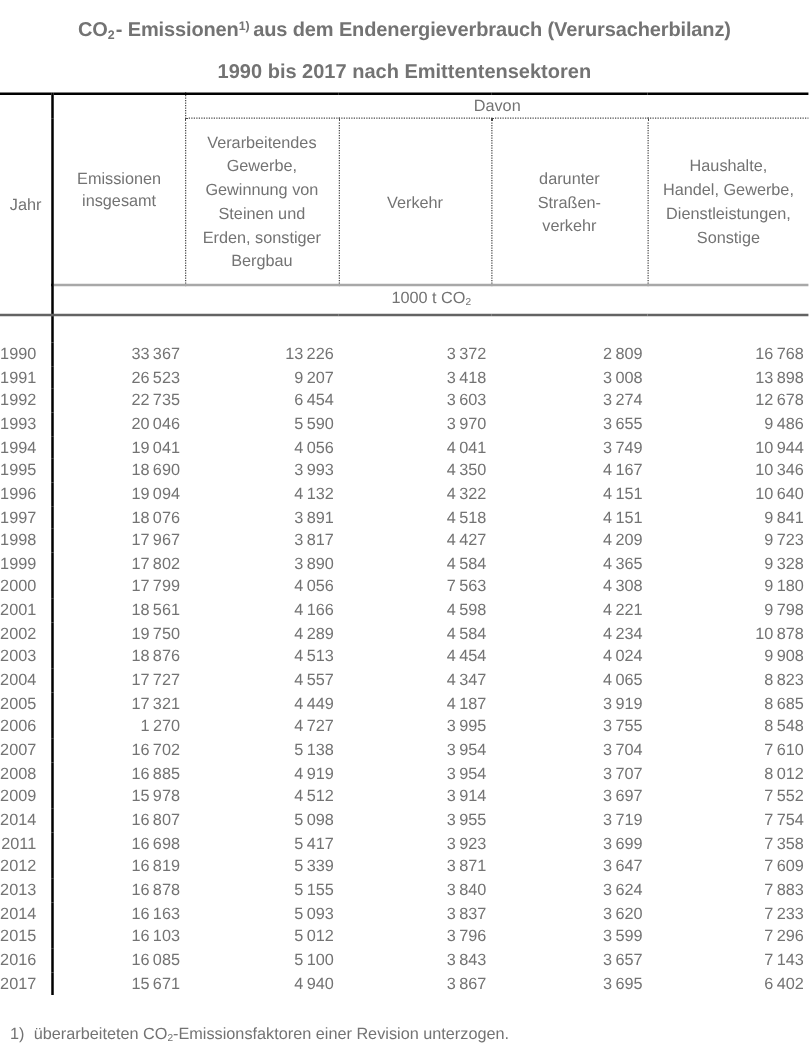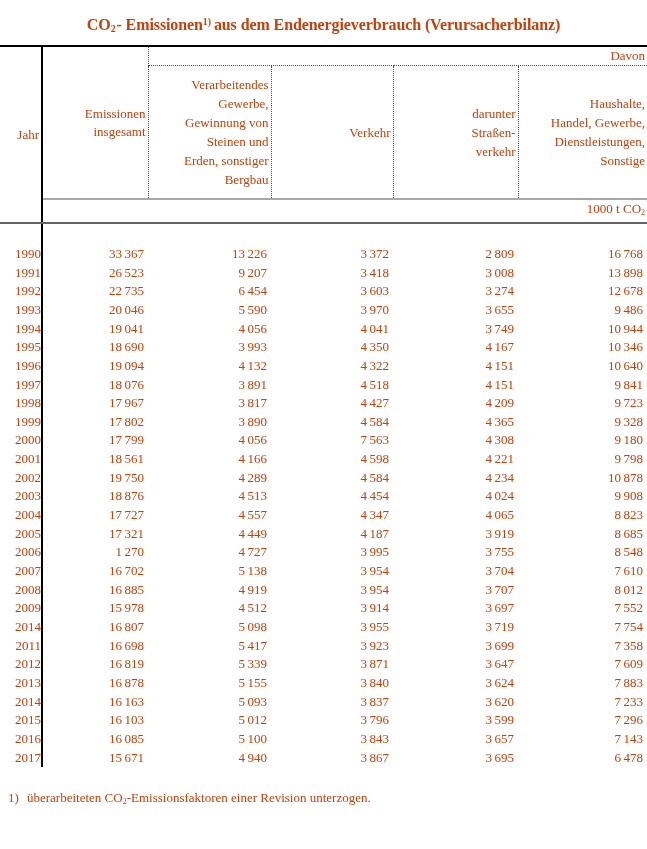--- a/index.html
+++ b/index.html
@@ -1,37 +1,37 @@
 <!DOCTYPE html>
 <html><head>
 <meta charset="utf-8">
 <style>
   html,body{margin:0;padding:0;background:#fff;}
   .page{
-    width:647px;height:849px;background:#ffffff;color:#c2410c;
-    font-family:Liberation Serif, serif;
+    width:647px;height:849px;background:#ffffff;color:#737373;
+    font-family:Liberation Sans, sans-serif;
     position:relative;overflow:hidden;box-sizing:border-box;
   }
   
   .title{ text-align:center; padding-top:11px; }
   .title-line1{ font-size:16px; font-weight:700; line-height:21px; letter-spacing:-0.1px; }
   .title-line2{ font-size:16px; font-weight:700; line-height:21px; margin-top:8px; }
   .sub2{ font-size:0.62em; vertical-align:-0.25em; }
   .sup1{ font-size:0.62em; vertical-align:0.5em; }
   .gap-l{ margin-left:3px; }
   .gap-s{ margin-left:1px; }
 
   
   table.data{
     width:647px; margin-top:6px; border-collapse:collapse; table-layout:fixed;
     border-top:2px solid #000;
     font-size:13px;
   }
   table.data th{
-    font-weight:400; text-align:right; vertical-align:middle;
+    font-weight:400; text-align:center; vertical-align:middle;
     white-space:pre-line; line-height:18px; padding:0 2px;
   }
   tr.row-davon{ height:18px; }
   tr.row-cols{ height:133px;margin-left:12px; }
   tr.row-unit{ height:20px; }
   th.jahr{
     border-right:2px solid #000;
     border-bottom:2px solid #636363;
     margin-left:16px;
   }
@@ -39,37 +39,38 @@
   tr.row-cols th{ border-left:1px dotted #4a4a4a; line-height:19px; }
   th.unit{
     border-top:2px solid #a8a8a8;
     border-bottom:2px solid #636363;
     line-height:18px;
   }
   tbody td{
     text-align:right; padding:0 4px 0 0; line-height:18.65px; height:18.65px;
     white-space:nowrap;
   }
-  tbody td.year{ border-right:2px solid #000; padding-right:0; }
+  tbody td.year{ border-right:2px solid #000; padding-right:12px; }
   tr.spacer td{ height:21px; line-height:21px; }
 
   
   .footnote{
     margin-top:21px; margin-left:8px; margin-right:8px;
     font-size:13px; line-height:19px; position:relative; padding-left:19px;
   }
   .fn-marker{ position:absolute; left:0; top:0; }
 </style>
 </head>
 <body>
 
 <div class="page">
 
   <div class="title">
     <div class="title-line1"><span>CO</span><span class="sub2">2</span><span class="gap-s">- Emissionen</span><span class="sup1">1)</span><span class="gap-l">aus dem Endenergieverbrauch (Verursacherbilanz)</span></div>
+    <div class="title-line2">1990 bis 2017 nach Emittentensektoren</div>
   </div>
 
   <table class="data">
     <colgroup>
       <col style="width:42px">
         <col style="width:106px">
         <col style="width:123px">
       <col style="width:122px">
         <col style="width:125px">
         <col style="width:129px">
@@ -321,21 +322,21 @@
           <td>3 843</td>
           <td>3 657</td>
           <td>7 143</td>
         </tr>
         <tr>
           <td class="year">2017</td>
           <td>15 671</td>
           <td>4 940</td>
           <td>3 867</td>
           <td>3 695</td>
-          <td>6 478</td>
+          <td>6 402</td>
         </tr>
       </tbody>
   </table>
 
   <div class="footnote">
     <span class="fn-marker">1)</span>
     <div><span>überarbeiteten CO</span><span class="sub2">2</span><span>-Emissionsfaktoren einer Revision unterzogen.</span></div>
   </div>
 
 </div>

